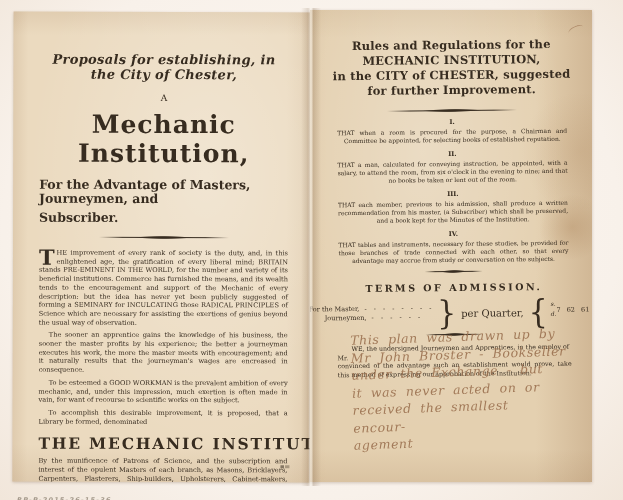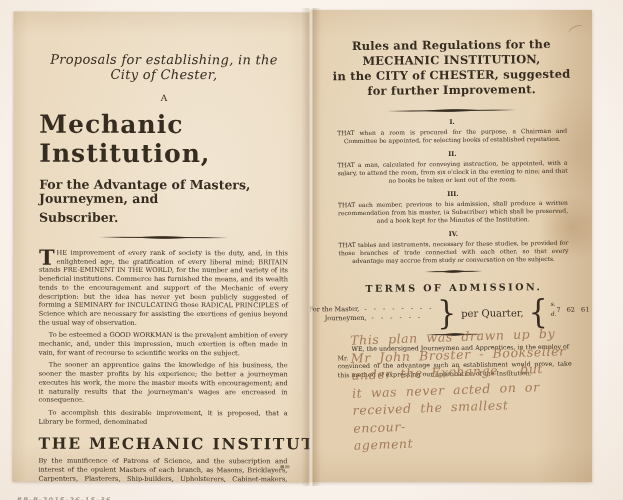--- a/index.html
+++ b/index.html
@@ -31,23 +31,23 @@
       linear-gradient(to right, rgba(150,110,70,0.05), transparent 6%, transparent 80%, rgba(140,95,55,0.22)),
       linear-gradient(to bottom, rgba(150,110,70,0.10), transparent 6%, transparent 93%, rgba(140,95,55,0.12)),
       var(--paper-right);
     box-shadow:0 1px 3px rgba(90,60,30,0.25);
     padding:28px 14px 10px 18px;
   }
   .rp-inner{transform:rotate(-0.6deg);}
   .fold{position:absolute; left:301px; top:8px; width:20px; height:478px; pointer-events:none;
     background:linear-gradient(to right, transparent, rgba(110,80,50,0.18) 35%, rgba(255,253,248,0.55) 50%, rgba(110,80,50,0.22) 62%, transparent);}
   
-  .kicker{font-style:italic; font-weight:normal; font-size:13px; text-align:center; letter-spacing:0.3px;}
+  .kicker{font-style:italic; font-weight:bold; font-size:13px; text-align:center; letter-spacing:0.3px;}
   .article-a{font-size:9px; text-align:center; margin-top:11px;}
-  .main-title{font-size:25px; font-weight:bold; text-align:left; letter-spacing:1px; margin-top:7px;}
+  .main-title{font-size:25px; font-weight:bold; text-align:center; letter-spacing:1px; margin-top:7px;}
   .subtitle{font-size:12.5px; font-weight:bold; margin-top:10px; line-height:14px;}
   .subtitle + .subtitle{margin-top:5px;}
   .swell-rule{position:relative; height:3px; width:130px; margin:11px auto 0;}
   .swell-rule::before{content:""; position:absolute; left:0; right:0; top:1px; height:1px;
     background:linear-gradient(to right, transparent, var(--ink) 18%, var(--ink) 82%, transparent);}
   .swell-rule::after{content:""; position:absolute; left:28%; right:28%; top:0; height:3px;
     background:radial-gradient(ellipse, var(--ink) 0%, var(--ink) 42%, transparent 72%);}
   .swell-rule.small{width:58px; margin-top:6px;}
   .body{font-size:6.6px; line-height:8.7px; text-align:justify; margin-top:4px; color:var(--ink);}
   .body.first{margin-top:10px;}
@@ -88,22 +88,22 @@
 <div class="stage">
 
   <div class="page page-left">
     <div class="kicker">Proposals for establishing, in the City of Chester,</div>
     <div class="article-a">A</div>
     <h1 class="main-title">Mechanic Institution,</h1>
     <div class="subtitle">For the Advantage of Masters, Journeymen, and</div>
     <div class="subtitle">Subscriber.</div>
     <div class="swell-rule"></div>
     <p class="body first">THE improvement of every rank of society is the duty, and, in this enlightened age, the gratification of every liberal mind; BRITAIN stands PRE-EMINENT IN THE WORLD, for the number and variety of its beneficial institutions. Commerce has furnished the means, and its wealth tends to the encouragement and support of the Mechanic of every description: but the idea has never yet been publicly suggested of forming a SEMINARY for INCULCATING those RADICAL PRINCIPLES of Science which are necessary for assisting the exertions of genius beyond the usual way of observation.</p>
+    <p class="body indent">The sooner an apprentice gains the knowledge of his business, the sooner the master profits by his experience; the better a journeyman executes his work, the more the master meets with encouragement; and it naturally results that the journeyman's wages are encreased in consequence.</p>
     <p class="body indent">To be esteemed a GOOD WORKMAN is the prevalent ambition of every mechanic, and, under this impression, much exertion is often made in vain, for want of recourse to scientific works on the subject.</p>
-    <p class="body indent">The sooner an apprentice gains the knowledge of his business, the sooner the master profits by his experience; the better a journeyman executes his work, the more the master meets with encouragement; and it naturally results that the journeyman's wages are encreased in consequence.</p>
     <p class="body indent">To accomplish this desirable improvement, it is proposed, that a Library be formed, denominated</p>
     <h2 class="section-heading">THE MECHANIC INSTITUTION,</h2>
     <p class="body">By the munificence of Patrons of Science, and the subscription and interest of the opulent Masters of each branch, as Masons, Bricklayers, Carpenters, Plasterers, Ship-builders, Upholsterers, Cabinet-makers, Painters, Coach-makers, Iron Founders, Watch-makers, Smiths, Wheelwrights, and all other branches of Mechanics. That this Library shall contain such books as are calculated to give an ELEMENTARY KNOWLEDGE of the different Mechanics: Thus trade would improve, and a considerable benefit would accrue to that branch of the Commonwealth on whose conduct and skill so much depends: For let us not only look to the improvement of SCIENCE, but to the improvement of MORALS; the leisure hours of journeymen, for want of such an establishment, are passed in public-houses; those of apprentices in the rows and streets; whereas if this Library was open to receive them, from six to nine each evening, the well-disposed would seek, with LAUDABLE AVIDITY, for that KNOWLEDGE which would prove an ESSENTIAL SERVICE to THEMSELVES, and an ADVANTAGE and IMPROVEMENT to the COUNTRY in general.</p>
 
     <div class="printer-mark"></div>
   </div>
 
   <div class="page page-right">
     <div class="pen-squiggle"></div>
     <div class="rp-inner">

